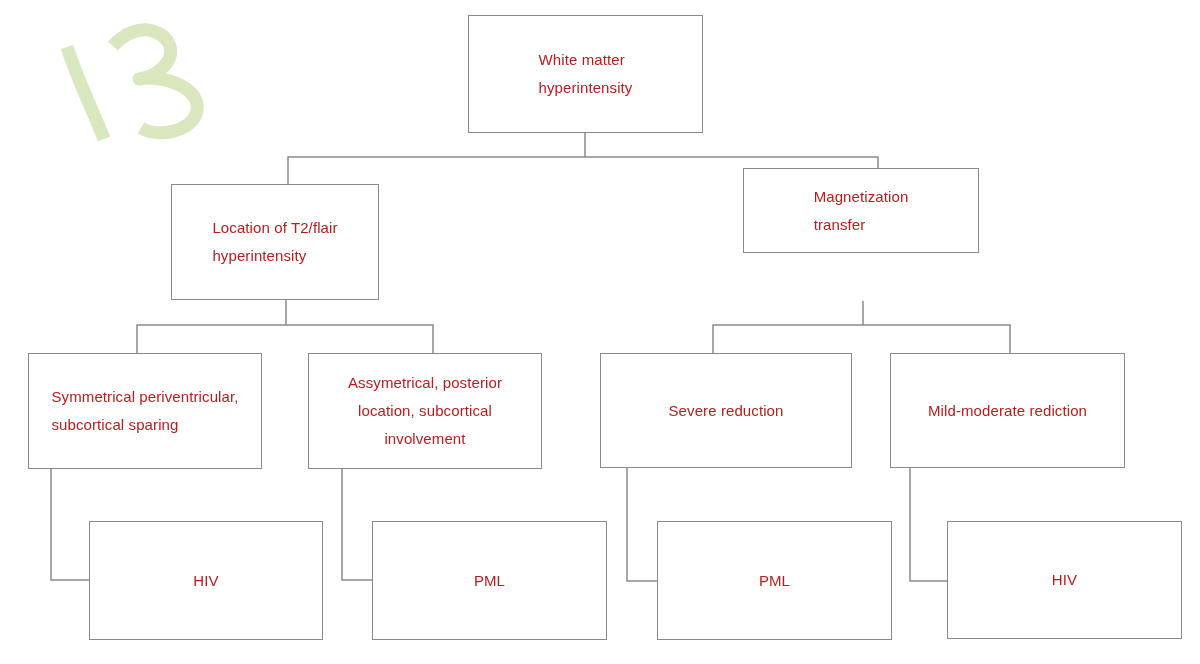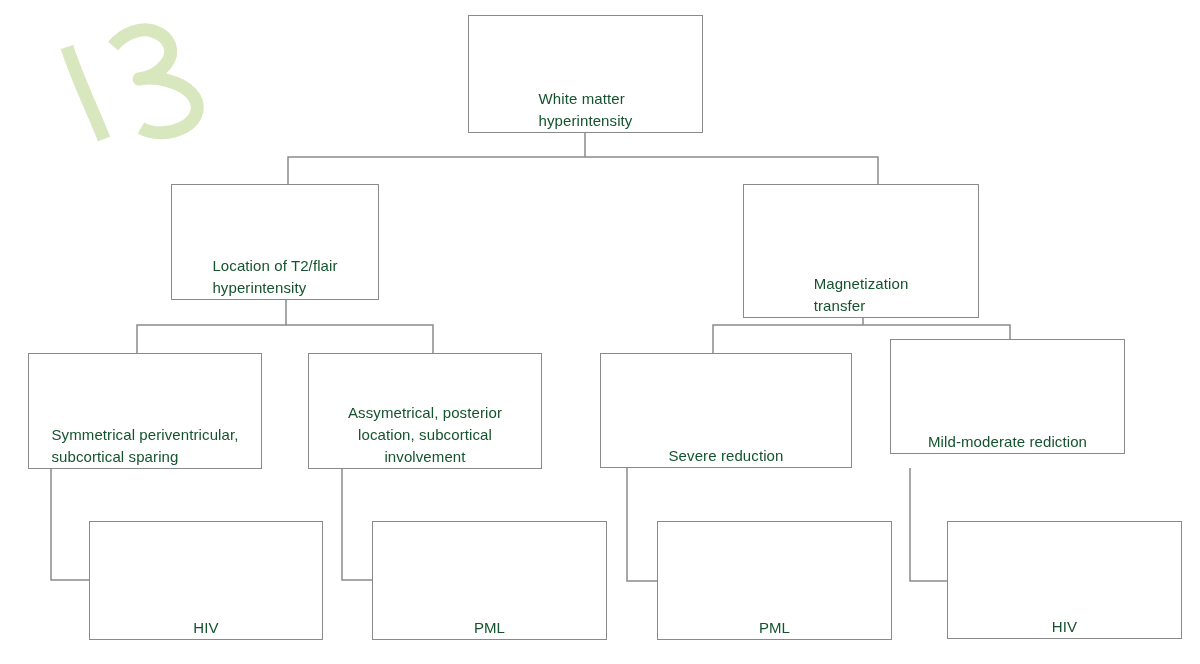--- a/index.html
+++ b/index.html
@@ -22,41 +22,41 @@
     width: 1200px;
     height: 664px;
     pointer-events: none;
   }
   .node {
     position: absolute;
     box-sizing: border-box;
     border: 1.5px solid #8a8a8a;
     background: #ffffff;
     display: flex;
-    align-items: flex-end;
+    align-items: center;
     justify-content: center;
-    color: #14532d;
+    color: #b91c1c;
     font-size: 15px;
-    line-height: 22px;
+    line-height: 28px;
     letter-spacing: 0.1px;
   }
   .node .label {
     white-space: pre-line;
   }
   .align-left .label { text-align: left; }
   .align-center .label { text-align: center; }
 
   
   #n-root   { left: 468px; top: 15px;  width: 235px; height: 118px; }
   #n-loc    { left: 171px; top: 184px; width: 208px; height: 116px; }
-  #n-mag    { left: 743px; top: 184px; width: 236px; height: 134px; }
+  #n-mag    { left: 743px; top: 168px; width: 236px; height: 85px; }
   #n-sym    { left: 28px;  top: 353px; width: 234px; height: 116px; }
   #n-asym   { left: 308px; top: 353px; width: 234px; height: 116px; }
   #n-sev    { left: 600px; top: 353px; width: 252px; height: 115px; }
-  #n-mild   { left: 890px; top: 339px; width: 235px; height: 115px; }
+  #n-mild   { left: 890px; top: 353px; width: 235px; height: 115px; }
   #n-hiv1   { left: 89px;  top: 521px; width: 234px; height: 119px; }
   #n-pml1   { left: 372px; top: 521px; width: 235px; height: 119px; }
   #n-pml2   { left: 657px; top: 521px; width: 235px; height: 119px; }
   #n-hiv2   { left: 947px; top: 521px; width: 235px; height: 118px; }
 
   .handwritten {
     position: absolute;
     left: 40px;
     top: 15px;
     width: 190px;

